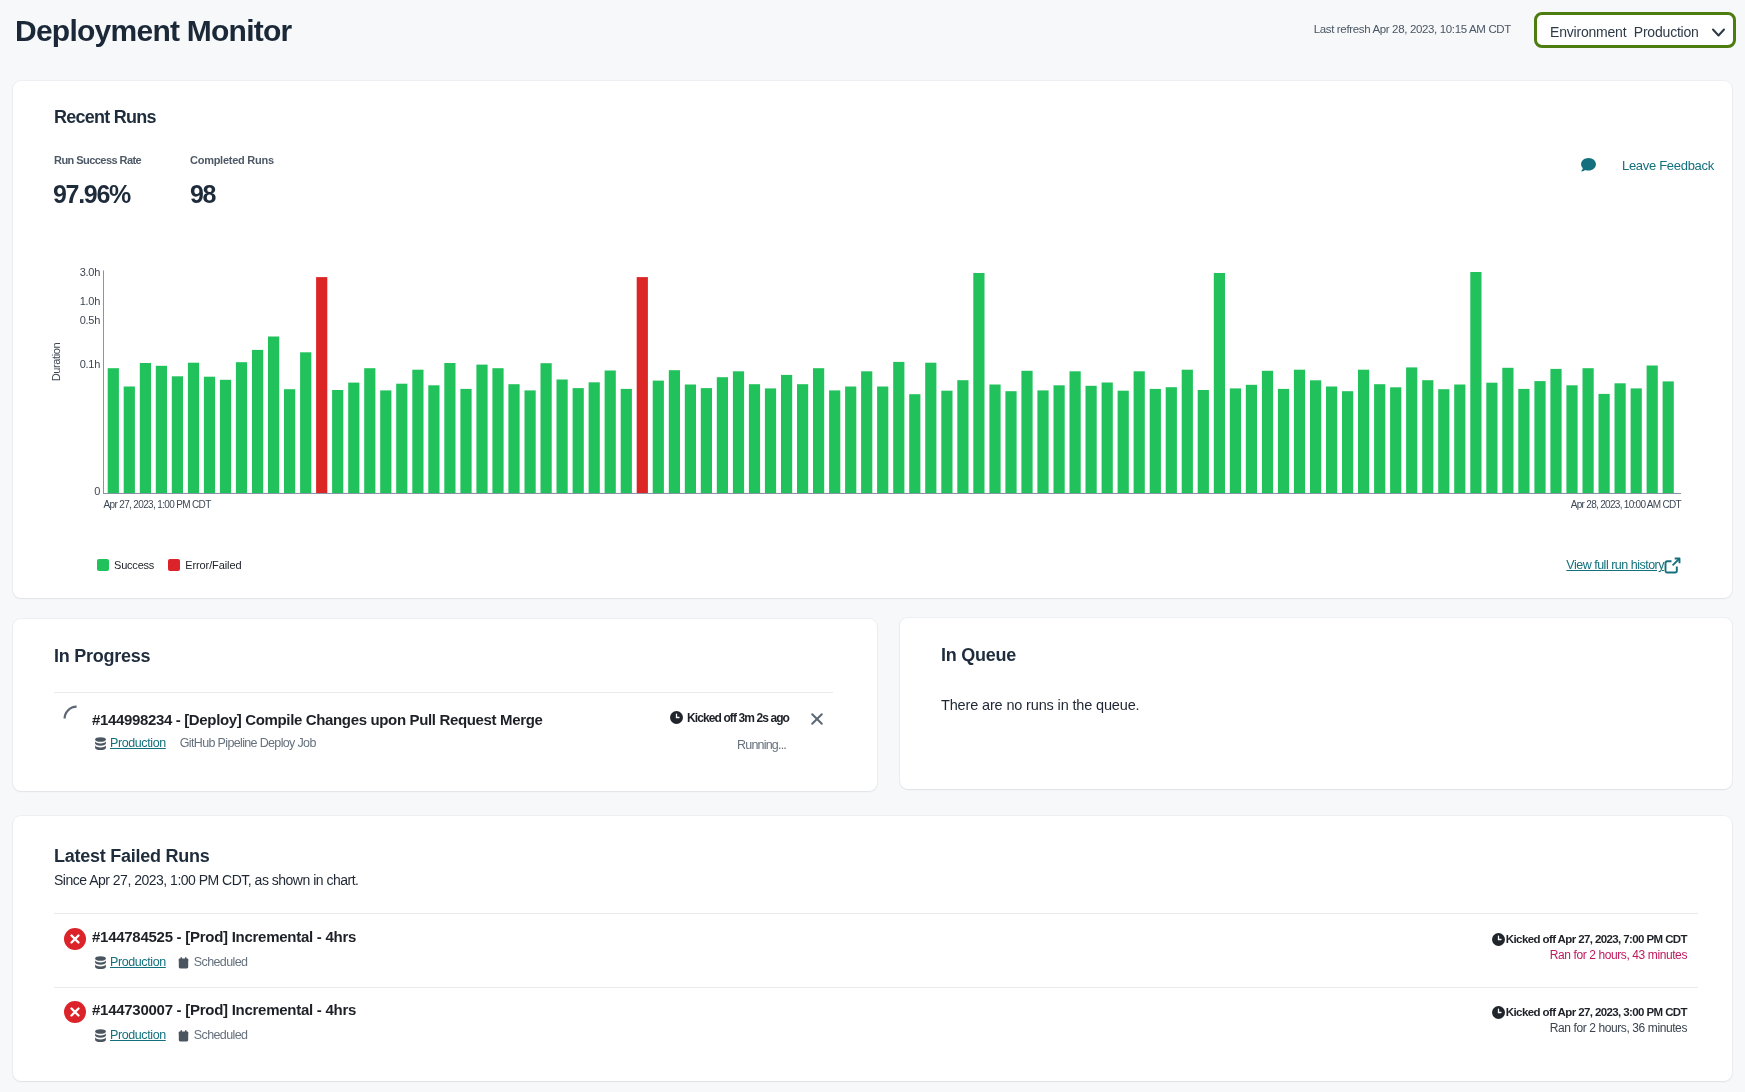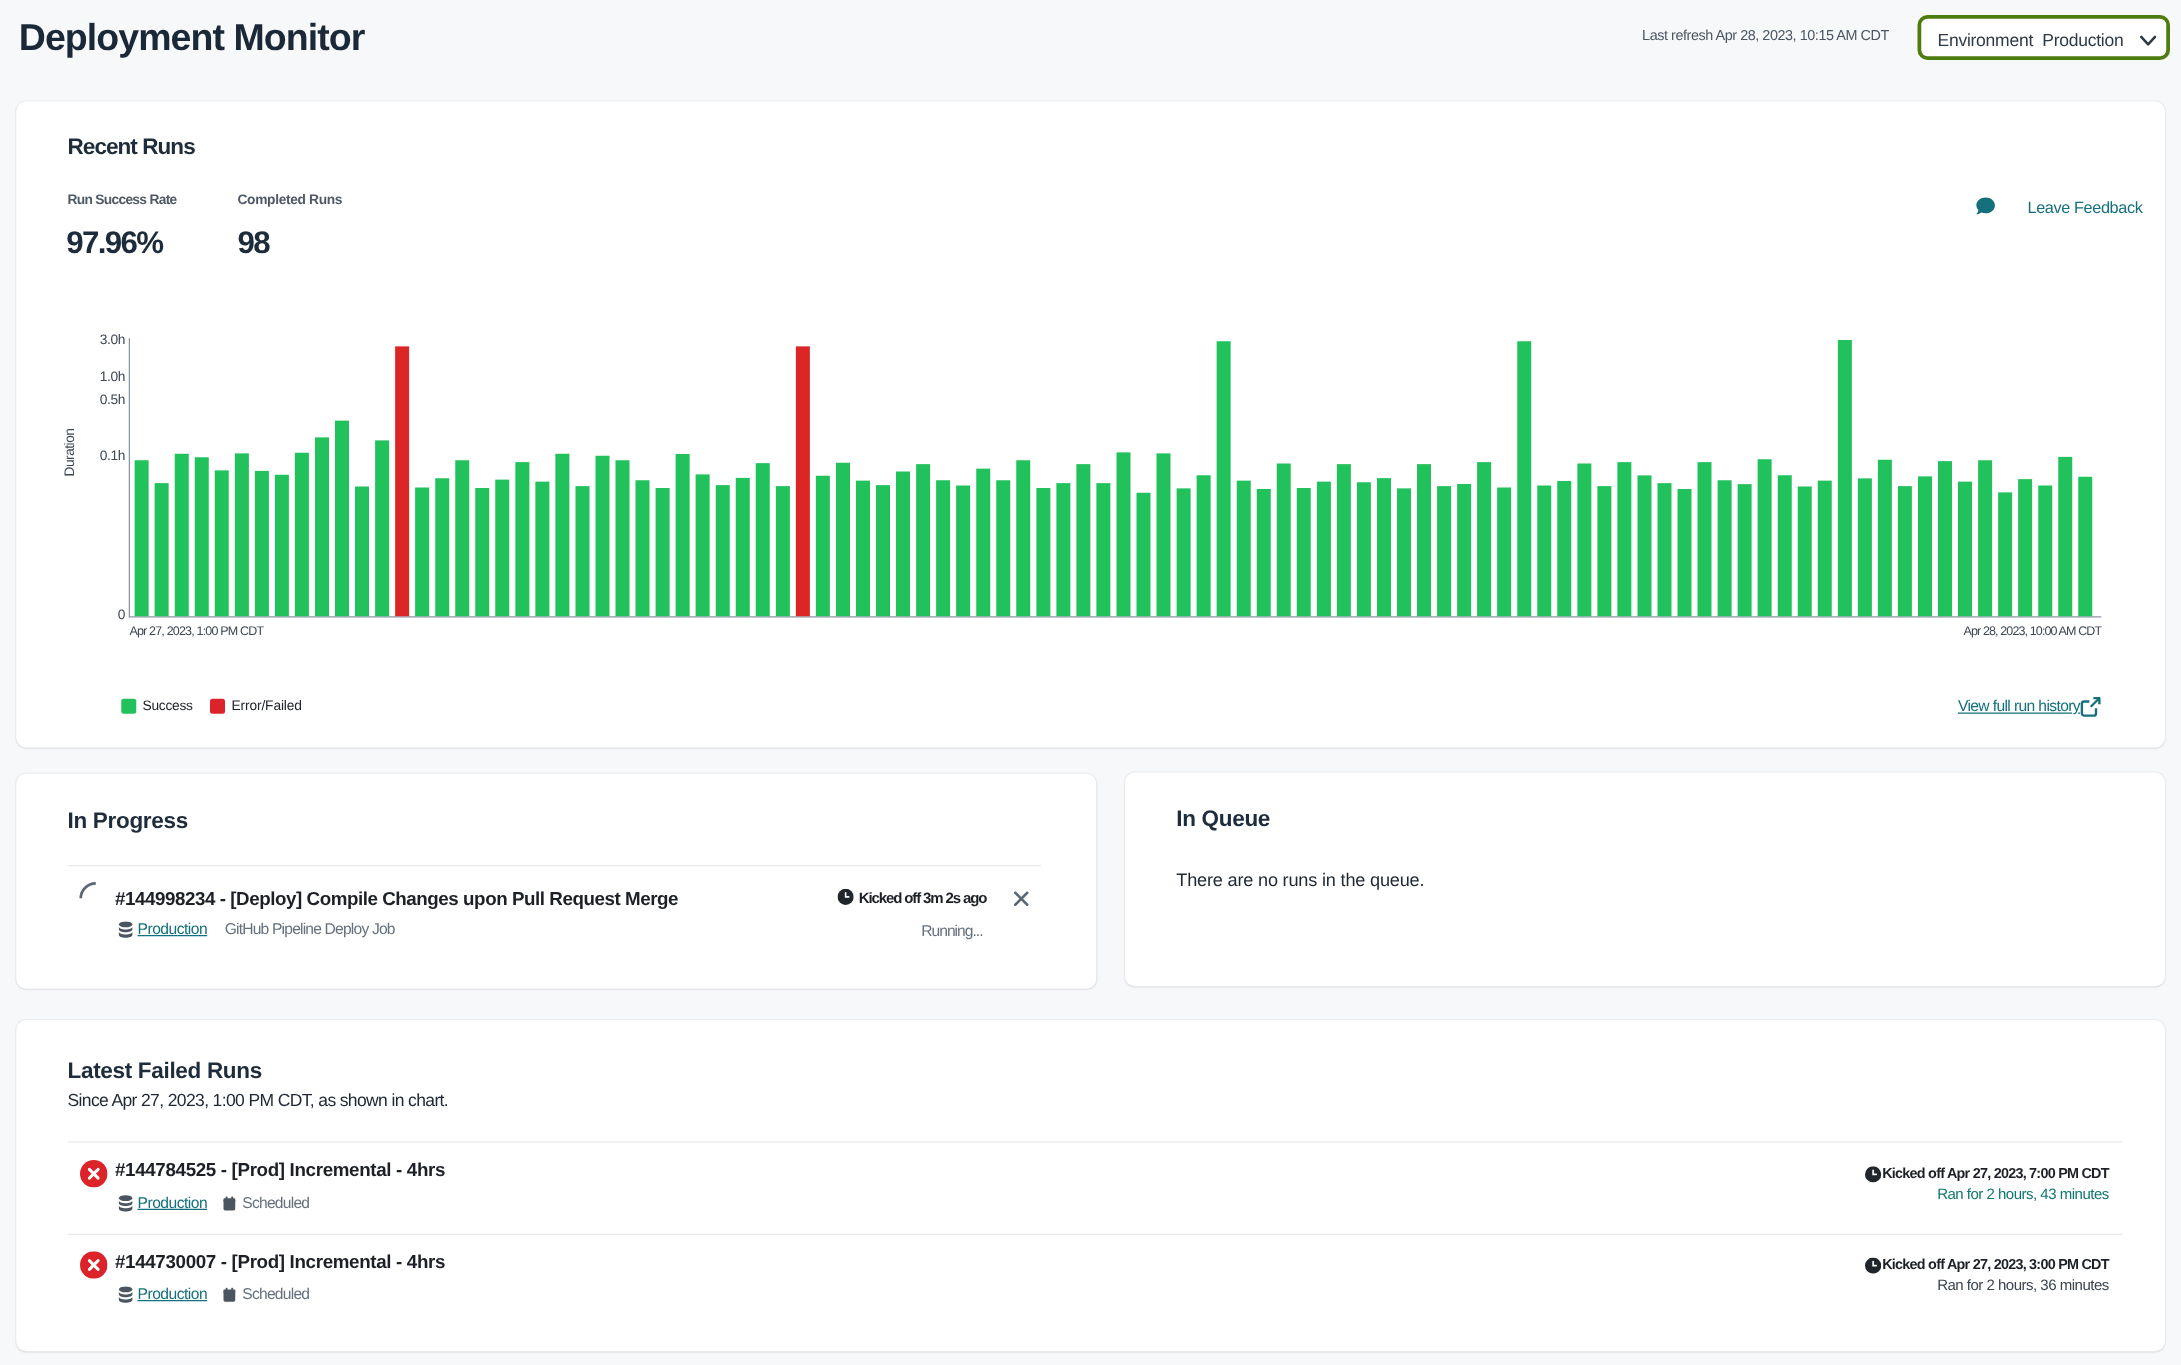--- a/index.html
+++ b/index.html
@@ -229,21 +229,21 @@
           <rect x="7" y="0" width="1.5" height="2.9" rx=".75"></rect>
         </svg>
       </span>
     <span style="font-size:12.5px; letter-spacing:-0.6px; color:#66717e; margin-left:5px;">Scheduled</span>
   </div>
   <svg class="abs" style="left:1479px; top:117px;" width="13" height="13" viewBox="0 0 13 13">
       <circle cx="6.5" cy="6.5" r="6.5" fill="#21262c"></circle>
       <path d="M6.5 3.2v3.3H9" fill="none" stroke="#fff" stroke-width="1.3" stroke-linecap="round"></path>
     </svg>
   <div class="abs" style="right:45px; top:118px; font-size:11.5px; letter-spacing:-0.6px; font-weight:bold; color:#1d2127;">Kicked off Apr 27, 2023, 7:00 PM CDT</div>
-  <div class="abs" style="right:45px; top:133px; font-size:12px; letter-spacing:-0.4px; color:#0f766e;">Ran for 2 hours, 43 minutes</div>
+  <div class="abs" style="right:45px; top:133px; font-size:12px; letter-spacing:-0.4px; color:#be185d;">Ran for 2 hours, 43 minutes</div>
 
   <div class="divider" style="left:41px; top:171px; width:1644px;"></div>
 
   <div class="abs" style="left:51px; top:185px;">
       <svg width="22" height="22" viewBox="0 0 22 22">
         <circle cx="11" cy="11" r="11" fill="#dc2329"></circle>
         <path d="M7.5 7.5l7 7M14.5 7.5l-7 7" stroke="#fff" stroke-width="2.4" stroke-linecap="round"></path>
       </svg>
     </div>
   <div class="abs" style="left:79px; top:186px; font-size:15px; font-weight:bold; color:#1d2127; letter-spacing:-0.27px;">#144730007 - [Prod] Incremental - 4hrs</div>

